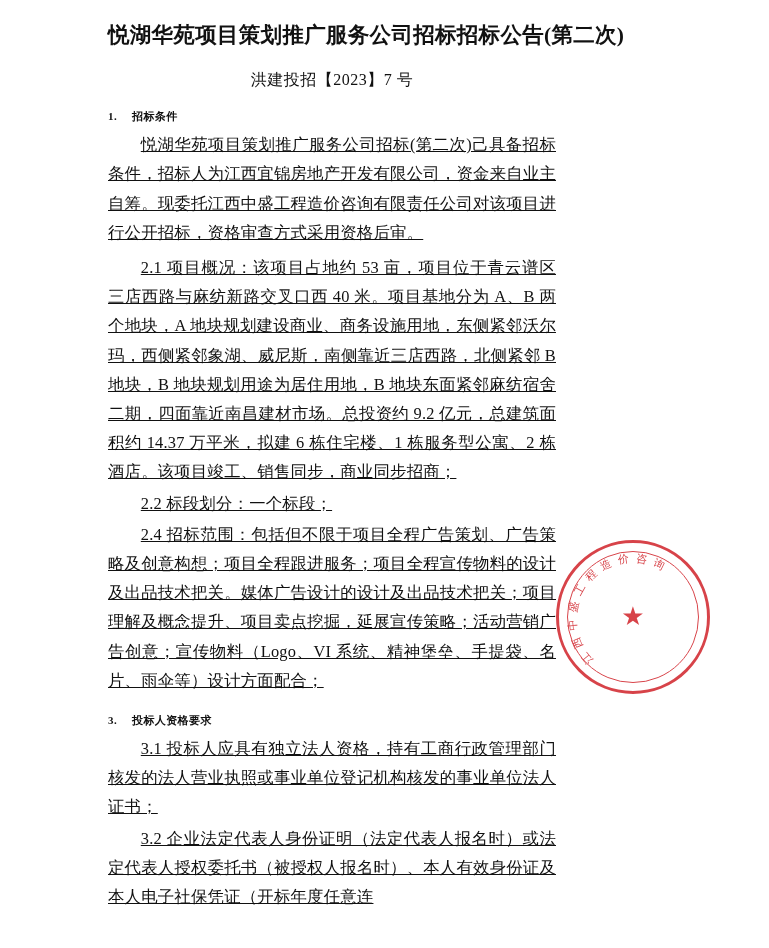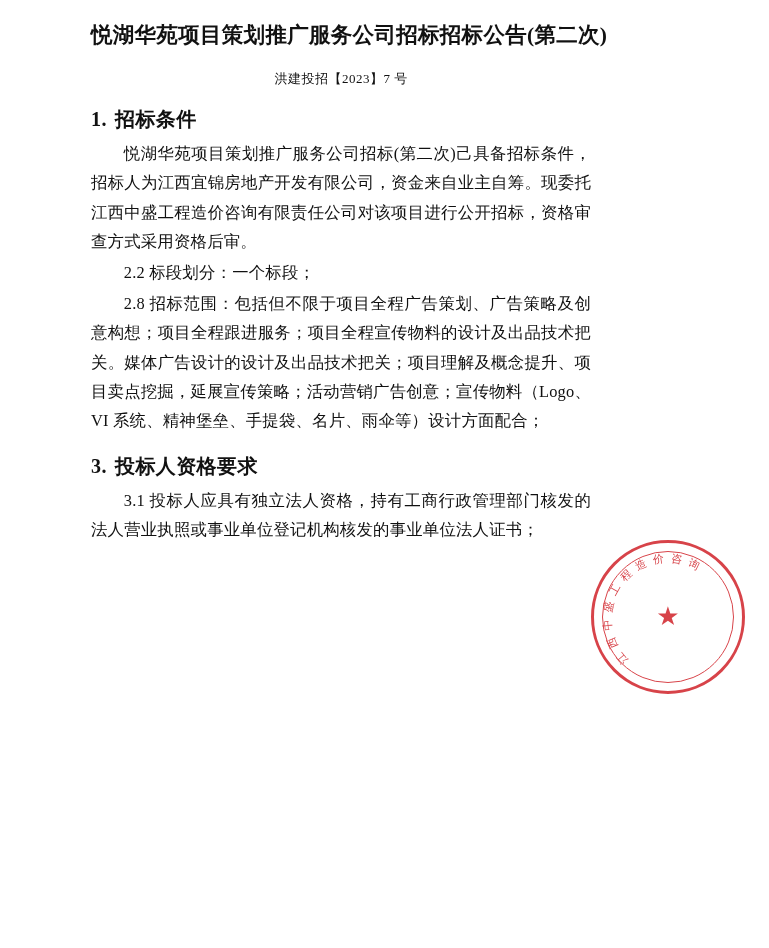--- a/index.html
+++ b/index.html
@@ -13,57 +13,57 @@
     position: relative;
     overflow: hidden;
     font-family: "Liberation Serif", "DejaVu Serif", serif;
     color: #111111;
   }
   .page {
     position: relative;
     width: 664px;
     height: 948px;
     box-sizing: border-box;
-    padding: 14px 108px 0 56px;
-    margin-left: 35px;
+    padding: 14px 108px 0 108px;
   }
   .doc-title {
     text-align: center;
     font-size: 21.5px;
     font-weight: bold;
     letter-spacing: 0.3px;
     line-height: 1.4;
     margin: 6px 0 0 0;
     white-space: nowrap;
   }
   .doc-number {
     text-align: center;
-    font-size: 13px;
+    font-size: 16px;
     margin: 20px 0 0 0;
     letter-spacing: 0.5px;
   }
   .section-heading {
-    font-size: 20px;
+    font-size: 11px;
     font-weight: bold;
     margin: 18px 0 0 0;
     text-indent: 0;
     letter-spacing: 0.4px;
   }
   .section-heading .num {
     display: inline-block;
     min-width: 24px;
   }
   p.body-text {
     font-size: 16.4px;
     line-height: 1.78;
     margin: 6px 0 0 0;
     text-align: justify;
     text-justify: inter-ideograph;
     text-indent: 2em;
     letter-spacing: 0.2px;
+    text-decoration: underline;
   }
   p.body-text.tight {
     margin-top: 2px;
   }
   .seal {
     position: absolute;
     right: -46px;
     top: 540px;
     width: 148px;
     height: 148px;
@@ -117,27 +117,29 @@
 
   <h1 class="doc-title">悦湖华苑项目策划推广服务公司招标招标公告(第二次)</h1>
 
   <div class="doc-number">洪建投招【2023】7 号</div>
 
   <div class="section-heading">
     <span class="num">1.</span><span>招标条件</span>
   </div>
   <p class="body-text">悦湖华苑项目策划推广服务公司招标(第二次)己具备招标条件，招标人为江西宜锦房地产开发有限公司，资金来自业主自筹。现委托江西中盛工程造价咨询有限责任公司对该项目进行公开招标，资格审查方式采用资格后审。</p>
 
+  <p class="body-text">2.1 项目概况：该项目占地约 53 亩，项目位于青云谱区三店西路与麻纺新路交叉口西 40 米。项目基地分为 A、B 两个地块，A 地块规划建设商业、商务设施用地，东侧紧邻沃尔玛，西侧紧邻象湖、威尼斯，南侧靠近三店西路，北侧紧邻 B 地块，B 地块规划用途为居住用地，B 地块东面紧邻麻纺宿舍二期，四面靠近南昌建材市场。总投资约 9.2 亿元，总建筑面积约 14.37 万平米，拟建 6 栋住宅楼、1 栋服务型公寓、2 栋酒店。该项目竣工、销售同步，商业同步招商；</p>
   <p class="body-text tight">2.2 标段划分：一个标段；</p>
-  <p class="body-text tight">2.8 招标范围：包括但不限于项目全程广告策划、广告策略及创意构想；项目全程跟进服务；项目全程宣传物料的设计及出品技术把关。媒体广告设计的设计及出品技术把关；项目理解及概念提升、项目卖点挖掘，延展宣传策略；活动营销广告创意；宣传物料（Logo、VI 系统、精神堡垒、手提袋、名片、雨伞等）设计方面配合；</p>
+  <p class="body-text tight">2.4 招标范围：包括但不限于项目全程广告策划、广告策略及创意构想；项目全程跟进服务；项目全程宣传物料的设计及出品技术把关。媒体广告设计的设计及出品技术把关；项目理解及概念提升、项目卖点挖掘，延展宣传策略；活动营销广告创意；宣传物料（Logo、VI 系统、精神堡垒、手提袋、名片、雨伞等）设计方面配合；</p>
 
   <div class="section-heading">
     <span class="num">3.</span><span>投标人资格要求</span>
   </div>
   <p class="body-text">3.1 投标人应具有独立法人资格，持有工商行政管理部门核发的法人营业执照或事业单位登记机构核发的事业单位法人证书；</p>
+  <p class="body-text tight">3.2 企业法定代表人身份证明（法定代表人报名时）或法定代表人授权委托书（被授权人报名时）、本人有效身份证及本人电子社保凭证（开标年度任意连</p>
 
   <div class="seal">
     <div class="seal-inner"></div>
     <div class="seal-text">
         <span style="transform: rotate(-130deg);">江</span>
         <span style="transform: rotate(-112.667deg);">西</span>
         <span style="transform: rotate(-95.3333deg);">中</span>
         <span style="transform: rotate(-78deg);">盛</span>
         <span style="transform: rotate(-60.6667deg);">工</span>
         <span style="transform: rotate(-43.3333deg);">程</span>

